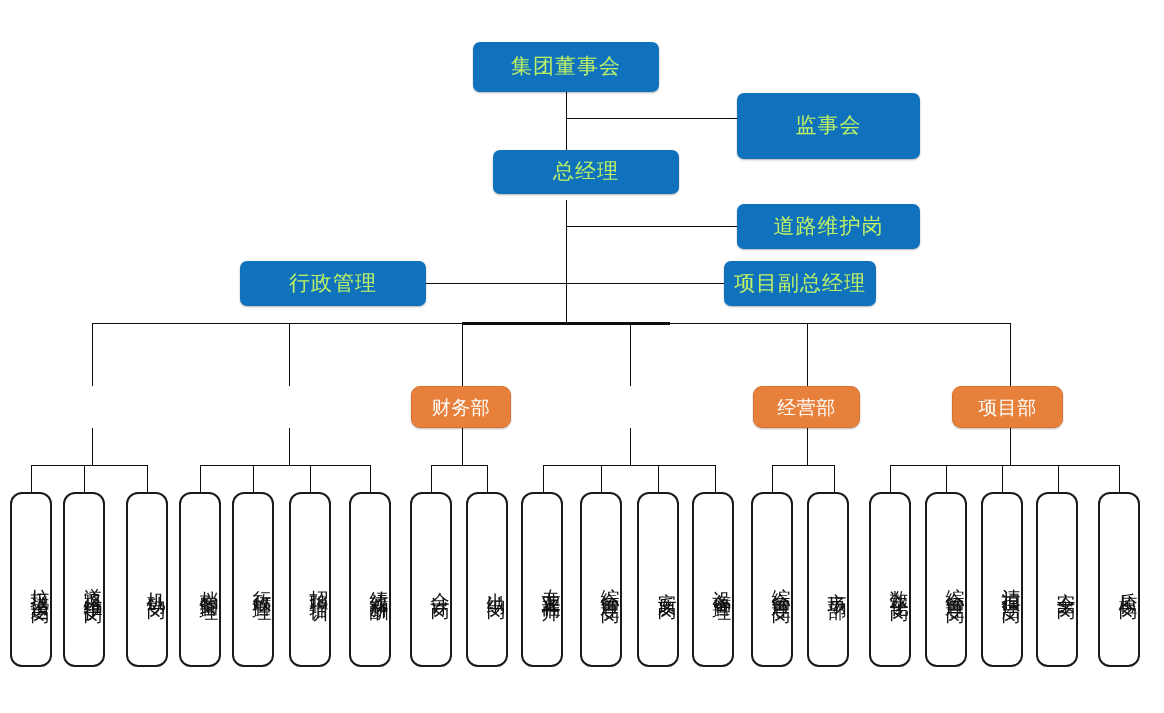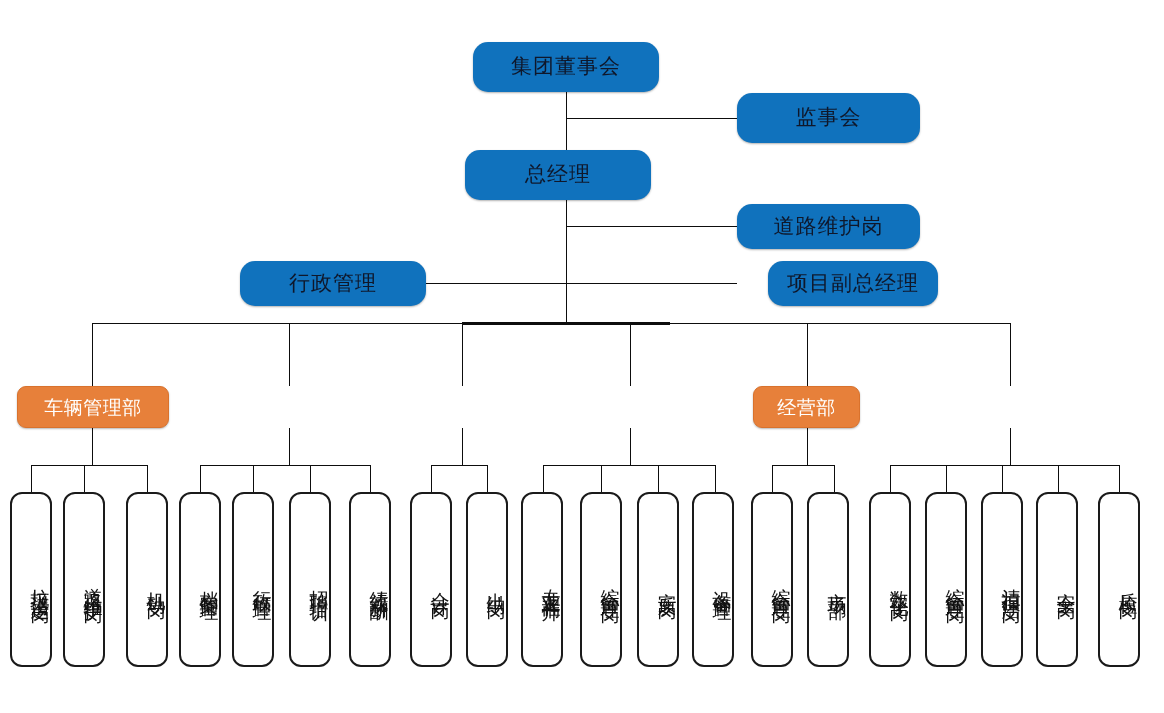--- a/index.html
+++ b/index.html
@@ -21,22 +21,22 @@
     display:flex;
     align-items:center;
     justify-content:center;
     text-align:center;
     line-height:1.1;
     white-space:nowrap;
     user-select:none;
   }
   .node.blue{
     background:#1072BD;
-    color:#0f172a;
-    border-radius:15px;
+    color:#bef264;
+    border-radius:7px;
     font-size:21px;
     letter-spacing:1px;
     box-shadow:0 1px 2px rgba(0,0,0,.30);
   }
   .node.orange{
     background:#E7803A;
     color:#ffffff;
     border-radius:9px;
     font-size:19px;
     letter-spacing:.5px;
@@ -125,28 +125,29 @@
 
   <div class="ln v" style="left:1010px;top:428px;height:37px;"></div>
   <div class="ln h" style="left:890px;top:465px;width:229px;"></div>
   <div class="ln v" style="left:890px;top:465px;height:27px;"></div>
   <div class="ln v" style="left:946px;top:465px;height:27px;"></div>
   <div class="ln v" style="left:1002px;top:465px;height:27px;"></div>
   <div class="ln v" style="left:1058px;top:465px;height:27px;"></div>
   <div class="ln v" style="left:1119px;top:465px;height:27px;"></div>
 
   <div class="node blue" style="left:473px;top:42px;width:186px;height:50px;">集团董事会</div>
-  <div class="node blue" style="left:737px;top:93px;width:183px;height:50px;">监事会</div>
-  <div class="node blue" style="left:465px;top:150px;width:186px;height:50px;">总经理</div>
+  <div class="node blue" style="left:737px;top:93px;width:183px;height:66px;">监事会</div>
+  <div class="node blue" style="left:493px;top:150px;width:186px;height:44px;">总经理</div>
   <div class="node blue" style="left:737px;top:204px;width:183px;height:45px;">道路维护岗</div>
   <div class="node blue" style="left:240px;top:261px;width:186px;height:45px;">行政管理</div>
-  <div class="node blue" style="left:768px;top:261px;width:170px;height:45px;font-family:Liberation Serif, serif;">项目副总经理</div>
+  <div class="node blue" style="left:724px;top:261px;width:152px;height:45px;font-family:Liberation Serif, serif;">项目副总经理</div>
 
-  <div class="node orange" style="left:17px;top:386px;width:152px;height:42px;">车辆管理部</div>
+  <div class="node orange" style="left:411px;top:386px;width:100px;height:42px;">财务部</div>
   <div class="node orange" style="left:753px;top:386px;width:107px;height:42px;">经营部</div>
+  <div class="node orange" style="left:952px;top:386px;width:111px;height:42px;">项目部</div>
 
   <div class="node leaf" style="left:10px;top:492px;width:42px;height:175px;">垃圾清运岗</div>
   <div class="node leaf" style="left:63px;top:492px;width:42px;height:175px;">道路维护岗</div>
   <div class="node leaf" style="left:126px;top:492px;width:42px;height:175px;">机动岗</div>
 
   <div class="node leaf" style="left:179px;top:492px;width:42px;height:175px;">档案管理</div>
   <div class="node leaf" style="left:232px;top:492px;width:42px;height:175px;">行政管理</div>
   <div class="node leaf" style="left:289px;top:492px;width:42px;height:175px;">招聘培训</div>
   <div class="node leaf" style="left:349px;top:492px;width:42px;height:175px;">绩效薪酬</div>
 

